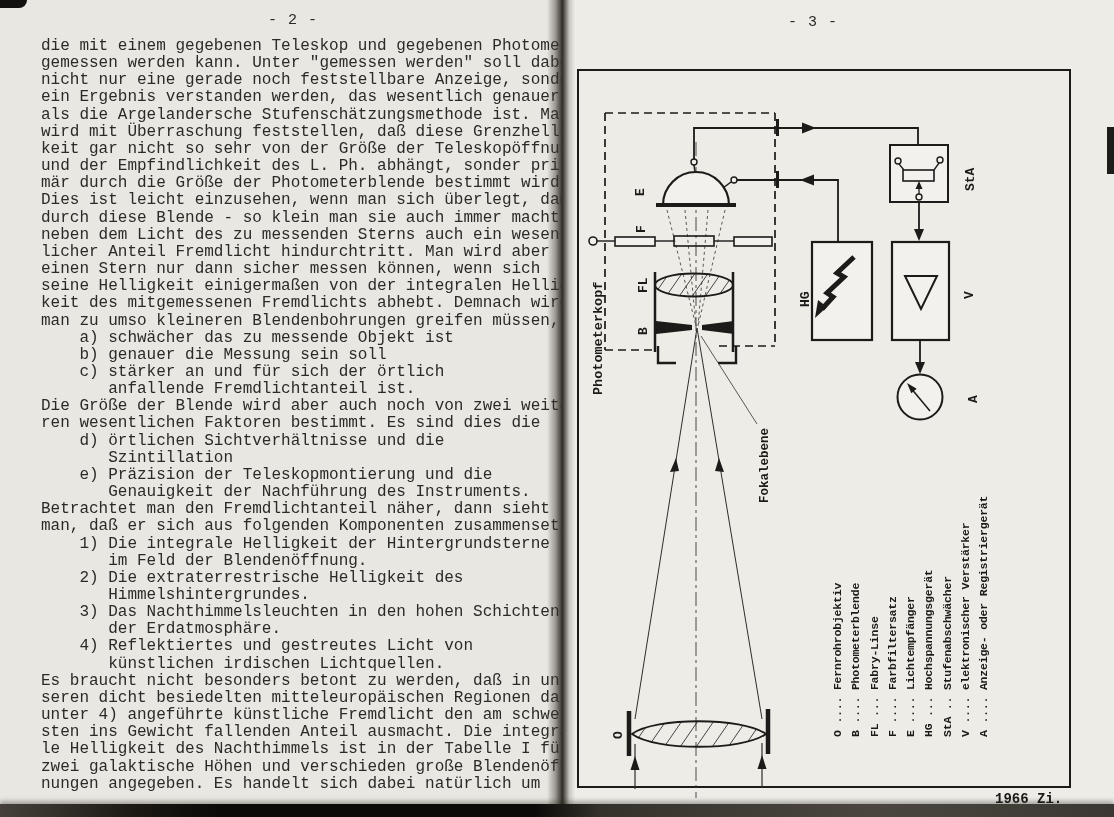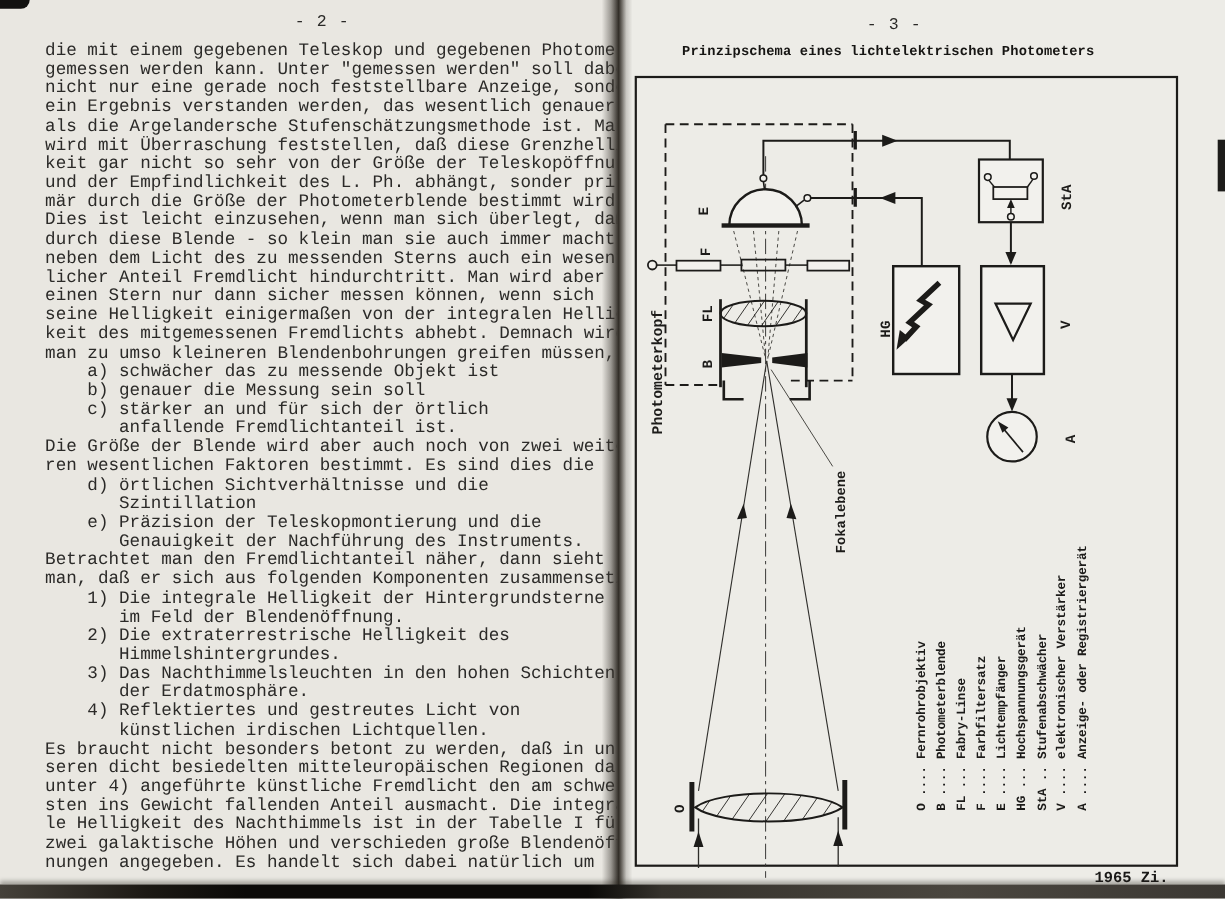--- a/index.html
+++ b/index.html
@@ -84,21 +84,20 @@
        künstlichen irdischen Lichtquellen.
 Es braucht nicht besonders betont zu werden, daß in un-
 seren dicht besiedelten mitteleuropäischen Regionen das
 unter 4) angeführte künstliche Fremdlicht den am schwer-
 sten ins Gewicht fallenden Anteil ausmacht. Die integra-
 le Helligkeit des Nachthimmels ist in der Tabelle I für
 zwei galaktische Höhen und verschieden große Blendenöff-
 nungen angegeben. Es handelt sich dabei natürlich um</pre>
 
   <div class="pg-head" style="left:788px;top:14px;">- 3 -</div>
-  <div id="diagram-title">Prinzipschema eines lichtelektrischen Photometers</div>
 
   <svg style="position:absolute;left:570px;top:60px;width:544px;height:757px;" viewBox="570 60 544 757" fill="none" stroke-linecap="butt">
 
     <defs>
       <clipPath id="clip-fl">
           <ellipse cx="694" cy="285" rx="39" ry="11.5"></ellipse>
         </clipPath>
       <clipPath id="clip-obj">
           <path d="M632,734 C655,717 742,717 766,734 C742,751 655,751 632,734 Z"></path>
         </clipPath>
@@ -270,20 +269,20 @@
       <text class="leg" x="877.5" y="737" transform="rotate(-90 877.5 737)">FL ... Fabry-Linse</text>
       <text class="leg" x="895.5" y="737" transform="rotate(-90 895.5 737)">F .... Farbfiltersatz</text>
       <text class="leg" x="914" y="737" transform="rotate(-90 914 737)">E .... Lichtempfänger</text>
       <text class="leg" x="932" y="737" transform="rotate(-90 932 737)">HG ... Hochspannungsgerät</text>
       <text class="leg" x="950.5" y="737" transform="rotate(-90 950.5 737)">StA .. Stufenabschwächer</text>
       <text class="leg" x="968.5" y="737" transform="rotate(-90 968.5 737)">V .... elektronischer Verstärker</text>
       <text class="leg" x="987" y="737" transform="rotate(-90 987 737)">A .... Anzeige- oder Registriergerät</text>
     </g>
   </svg>
 
-  <div id="stamp">1965 Zi.</div>
+  <div id="stamp">1966 Zi.</div>
 
   <div class="gutter"></div>
   <div class="bottom-band"></div>
   <div class="corner-tl"></div>
   <div class="edge-mark"></div>
 
 </div>
 
 </body></html>

